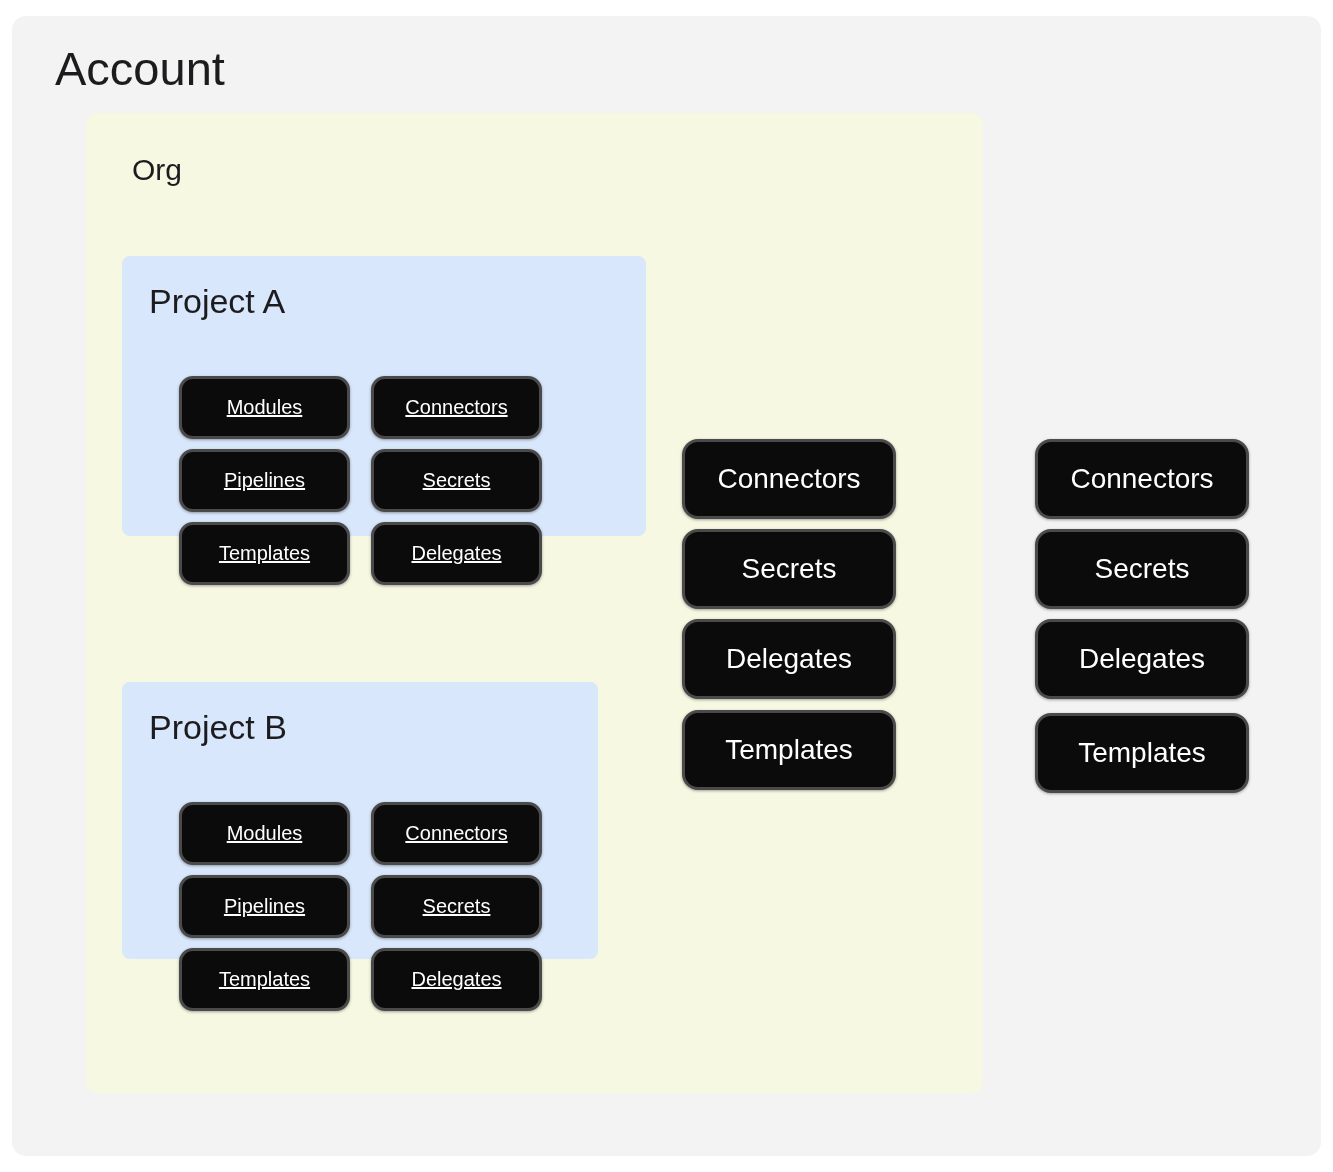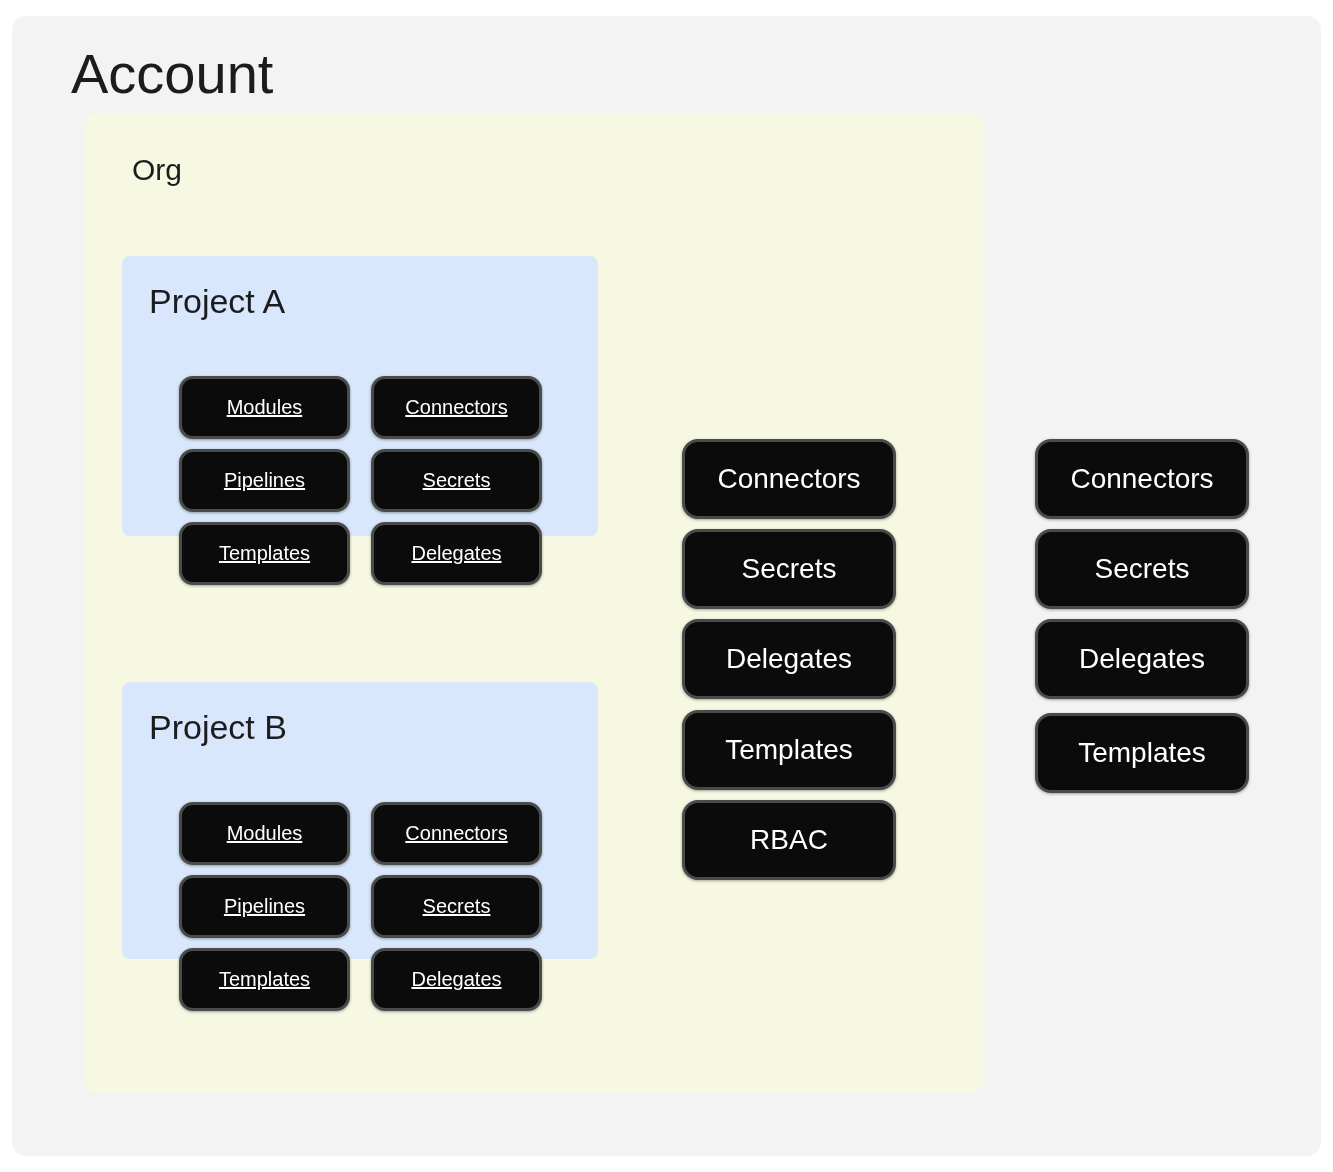--- a/index.html
+++ b/index.html
@@ -30,30 +30,30 @@
     width:897px;height:980px;
     background:var(--org-bg);
     border-radius:12px;
   }
   .project{
     position:absolute;
     width:476px;
     background:var(--project-bg);
     border-radius:8px;
   }
-  .project-a{left:36px;top:143px;height:280px;}
+  .project-a{left:36px;top:143px;height:280px;padding-left:48px;}
   .project-b{left:36px;top:569px;height:277px;}
   .title{
     position:absolute;
     color:var(--heading-text);
     font-weight:400;
     line-height:1.15;
     white-space:nowrap;
   }
-  .account-title{left:59px;top:26px;font-size:56px;}
+  .account-title{left:43px;top:26px;font-size:47px;}
   .org-title{left:46px;top:40px;font-size:30px;}
   .project-title{left:27px;top:26px;font-size:34px;}
   .pill{
     position:absolute;
     box-sizing:border-box;
     background:var(--pill-bg);
     border:3px solid var(--pill-border);
     color:var(--pill-text);
     display:flex;align-items:center;justify-content:center;
     white-space:nowrap;
@@ -118,21 +118,20 @@
         <div class="pill pill-sm p-r2c1">Pipelines</div>
         <div class="pill pill-sm p-r2c2">Secrets</div>
         <div class="pill pill-sm p-r3c1">Templates</div>
         <div class="pill pill-sm p-r3c2">Delegates</div>
       </div>
 
       <div class="pill pill-lg o-r1">Connectors</div>
       <div class="pill pill-lg o-r2">Secrets</div>
       <div class="pill pill-lg o-r3">Delegates</div>
       <div class="pill pill-lg o-r4">Templates</div>
-      <div class="pill pill-lg o-r5">RBAC</div>
     </div>
 
     <div class="pill pill-lg a-r1">Connectors</div>
     <div class="pill pill-lg a-r2">Secrets</div>
     <div class="pill pill-lg a-r3">Delegates</div>
     <div class="pill pill-lg a-r4">Templates</div>
   </div>
 
 </div>
 

